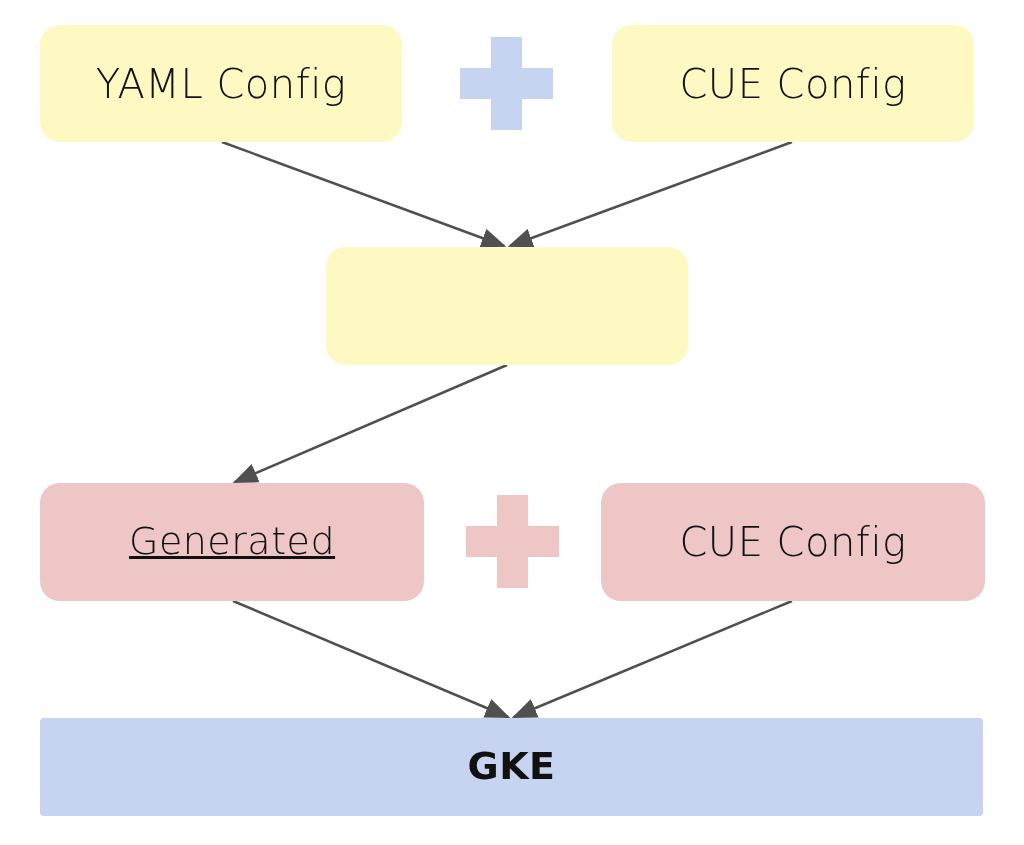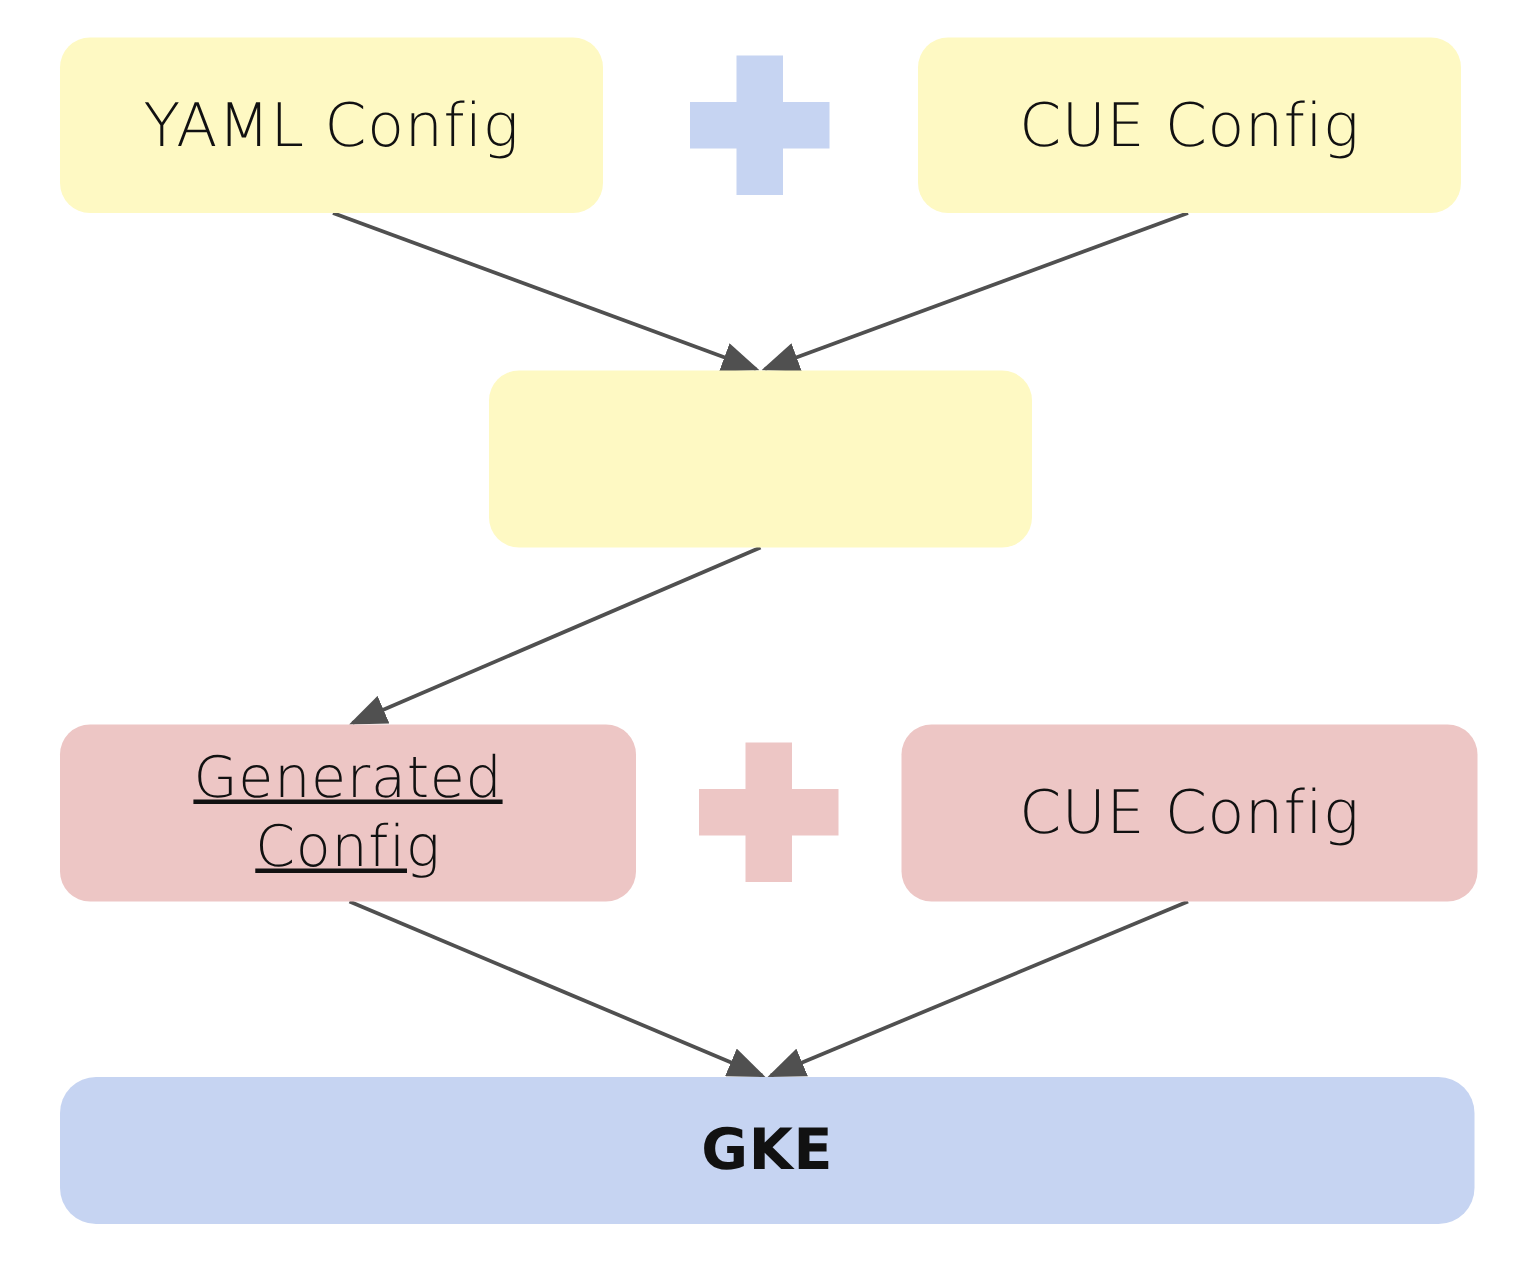--- a/index.html
+++ b/index.html
@@ -6,21 +6,21 @@
     body { width: 1024px; height: 845px; position: relative; overflow: hidden; font-family: "DejaVu Sans", sans-serif; }
     .box { position: absolute; border-radius: 20px; display: flex; align-items: center; justify-content: center; text-align: center; color: #111111; font-size: 40px; line-height: 1.2; box-sizing: border-box; letter-spacing: 0.5px; font-weight: 300; }
     .green { background: #fef9c3; }
     .pink { background: #edc6c5; }
     .blue { background: #c6d4f2; }
     #b-yaml { left: 40px; top: 25px; width: 362px; height: 117px; }
     #b-cue1 { left: 612px; top: 25px; width: 362px; height: 117px; }
     #b-mono { left: 326px; top: 247px; width: 362px; height: 118px; font-size: 38px; }
     #b-gen { left: 40px; top: 483px; width: 384px; height: 118px; font-size: 38px; text-decoration: underline; }
     #b-cue2 { left: 601px; top: 483px; width: 384px; height: 118px; }
-    #b-gke { left: 40px; top: 718px; width: 943px; height: 98px; font-weight: bold; font-size: 38px; border-radius: 24px; }
+    #b-gke { left: 40px; top: 718px; width: 943px; height: 98px; font-weight: bold; font-size: 38px; border-radius: 4px; }
     .plus { position: absolute; width: 93px; height: 93px; }
     .plus::before, .plus::after { content: ""; position: absolute; background: inherit; }
     .plus .h, .plus .v { position: absolute; }
     .plus .h { left: 0; top: 31px; width: 93px; height: 31px; }
     .plus .v { left: 31px; top: 0; width: 31px; height: 93px; }
     #plus-top { left: 460px; top: 37px; }
     #plus-top .h, #plus-top .v { background: #c6d4f2; }
     #plus-bottom { left: 466px; top: 495px; }
     #plus-bottom .h, #plus-bottom .v { background: #edc6c5; }
     svg#arrows { position: absolute; left: 0; top: 0; width: 1024px; height: 845px; pointer-events: none; }
@@ -55,21 +55,20 @@
 </div>
 
 <div id="b-mono" class="box green">
   <div>
   </div>
 </div>
 
 <div id="b-gen" class="box pink">
   <div>
     <div>Generated</div>
-    <div>Config</div>
   </div>
 </div>
 
 <div id="plus-bottom" class="plus">
   <div class="h"></div>
     <div class="v"></div>
 </div>
 
 <div id="b-cue2" class="box pink">
   <span>CUE Config</span>

